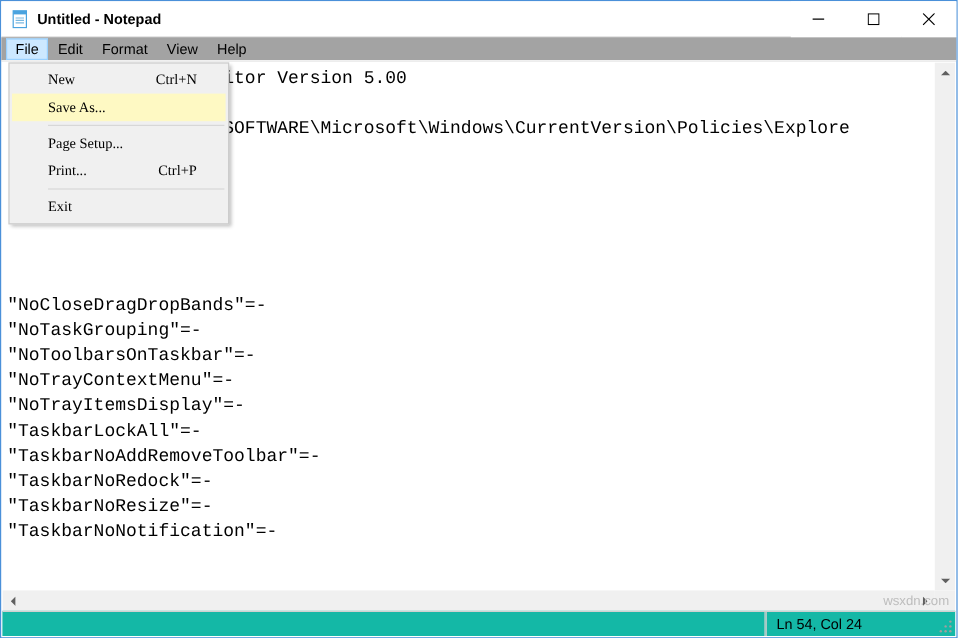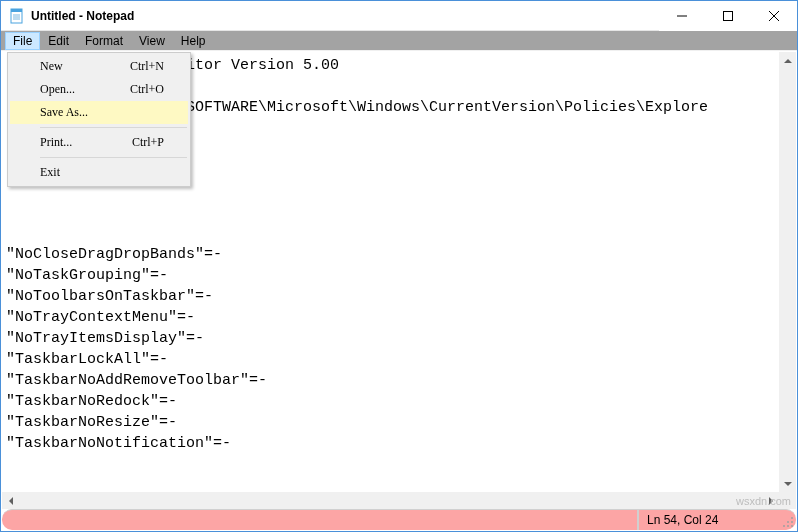--- a/index.html
+++ b/index.html
@@ -90,23 +90,23 @@
     }
     .scroll-h .tri.left { left: 0; }
     .scroll-h .tri.right { right: 0; }
     .scroll-corner {
       position: absolute; right: 0; bottom: 0; width: 17px; height: 17px;
       background: #f0f0f0;
     }
     .statusbar {
       position: absolute;
       left: 1px; right: 1px; bottom: 1px; height: 21px;
-      background: #fca5a5;
+      background: #14b8a6;
       border-top: 1px solid #d0d0d0;
-      display: flex; align-items: center; border-radius: 10px;
+      display: flex; align-items: center;
     }
     .statusbar .cell-sep {
       width: 1px; height: 100%; background: #d0d0d0;
       margin-left: auto;
     }
     .statusbar .cursor-pos {
       width: 140px; padding: 0 8px;
       border-left: 1px solid #d0d0d0;
       height: 100%; display: flex; align-items: center;
     }
@@ -236,29 +236,29 @@
     </div>
   </div>
   <div class="scroll-corner"></div>
 </div>
 
 <div class="dropdown">
   <div class="dd-row">
     <span class="label">New</span>
     <span class="shortcut">Ctrl+N</span>
   </div>
-  <div class="dd-row">
-    <span class="label">Open...</span>
-    <span class="shortcut">Ctrl+O</span>
-  </div>
   <div class="dd-row highlight">
     <span class="label">Save As...</span>
     <span class="shortcut"></span>
   </div>
   <div class="dd-sep"></div>
+  <div class="dd-row">
+    <span class="label">Page Setup...</span>
+    <span class="shortcut"></span>
+  </div>
   <div class="dd-row">
     <span class="label">Print...</span>
     <span class="shortcut">Ctrl+P</span>
   </div>
   <div class="dd-sep"></div>
   <div class="dd-row">
     <span class="label">Exit</span>
     <span class="shortcut"></span>
   </div>
 </div>

